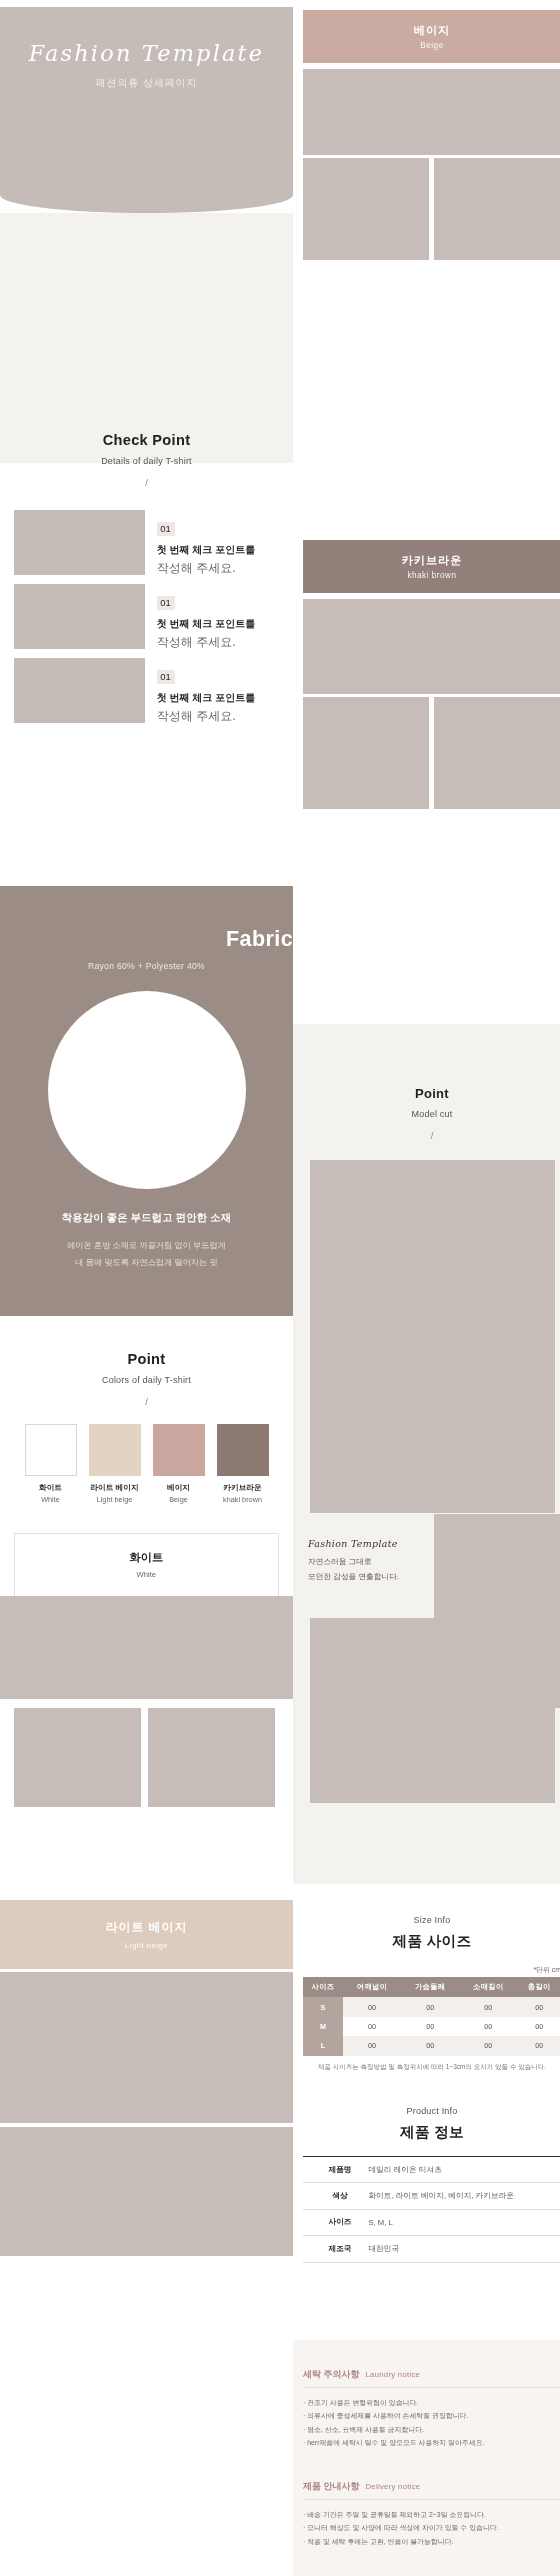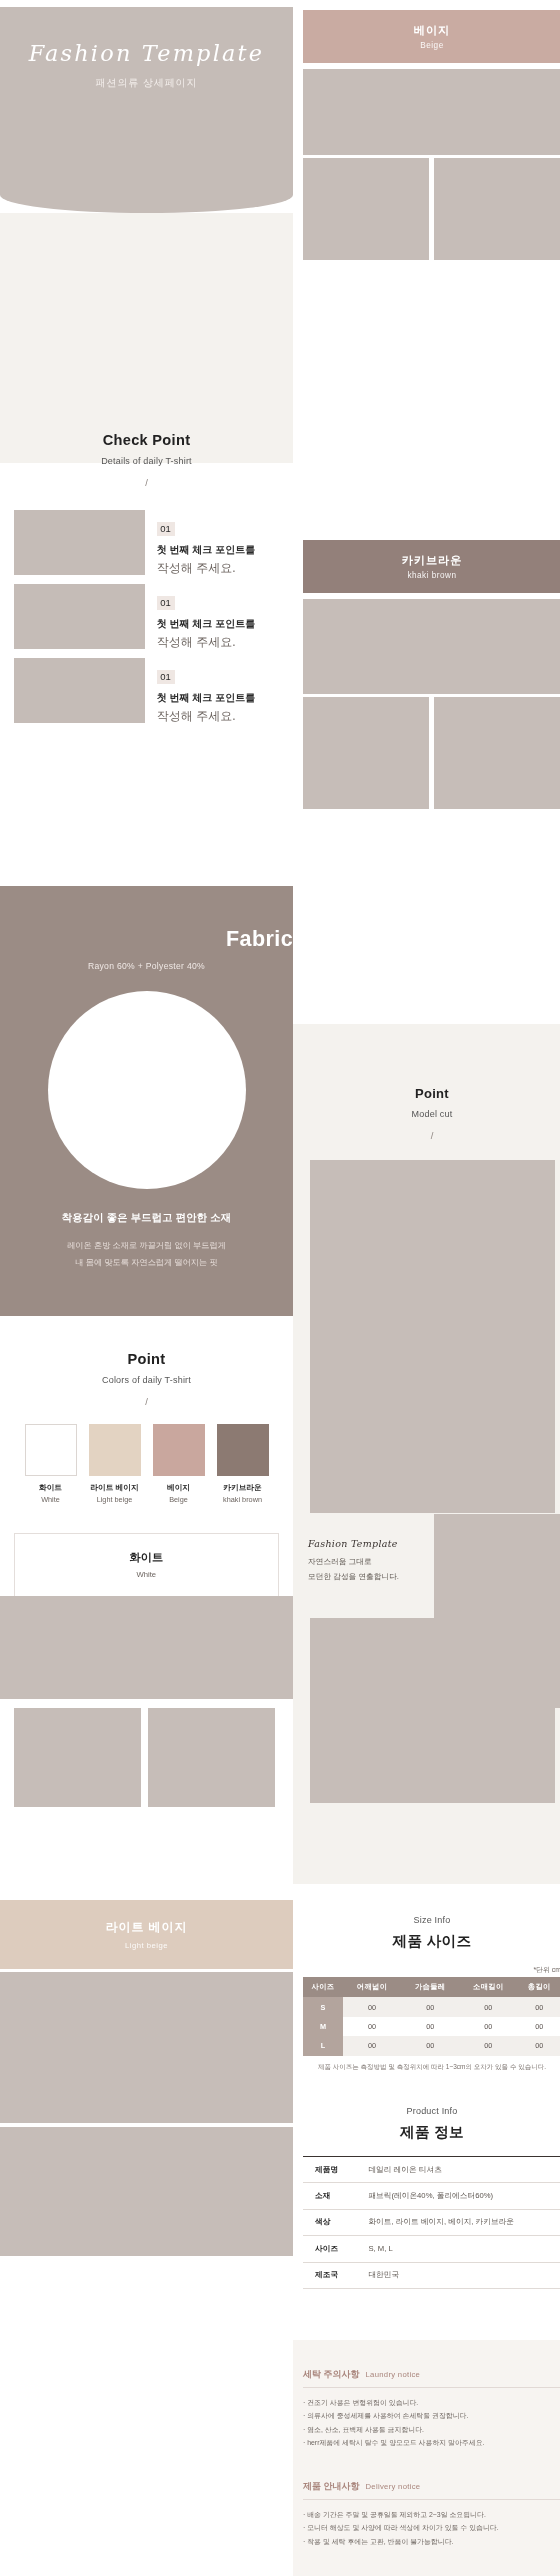--- a/index.html
+++ b/index.html
@@ -96,21 +96,21 @@
   }
   table.size thead th { background:#9b8c85; color:#ffffff; font-weight:600; letter-spacing:0.3px; }
   table.size tbody th { background:#b3a49d; color:#ffffff; font-weight:600; width:40px; }
   table.size tbody tr:nth-child(odd) td { background:#f2efec; }
   table.size tbody tr:nth-child(even) td { background:#ffffff; }
   .size-note { margin-top:6.9px; font-size:6.5px; color:#7a726d; text-align:center; line-height:1.6; }
 
   
   table.pinfo { width:258px; border-collapse:collapse; border-top:1.7px solid #3a3330; }
   table.pinfo th {
-    width:62px; text-align:left; font-size:7.7px; font-weight:700; color:#2b2b2b;
+    width:62px; text-align:center; font-size:7.7px; font-weight:700; color:#2b2b2b;
     padding:7.7px 0 7.7px 12px; border-bottom:0.9px solid #e0dad6;
   }
   table.pinfo td {
     font-size:7.7px; color:#5d5650; padding:7.7px 0 7.7px 3.4px;
     border-bottom:0.9px solid #e0dad6;
   }
 
   
   .notice { width:258px; }
   .notice .n-head { display:flex; align-items:baseline; gap:6px; }
@@ -301,24 +301,20 @@
     <div class="sec-title" style="margin-top:6.9px;">제품 정보</div>
   </div>
 
   <table class="pinfo" style="position:absolute;left:303px;top:2156px;">
     <tbody>
       <tr>
         <th>제품명</th>
         <td>데일리 레이온 티셔츠</td>
       </tr>
       <tr>
-        <th>소재</th>
-        <td>패브릭(레이온40%, 폴리에스터60%)</td>
-      </tr>
-      <tr>
         <th>색상</th>
         <td>화이트, 라이트 베이지, 베이지, 카키브라운</td>
       </tr>
       <tr>
         <th>사이즈</th>
         <td>S, M, L</td>
       </tr>
       <tr>
         <th>제조국</th>
         <td>대한민국</td>

